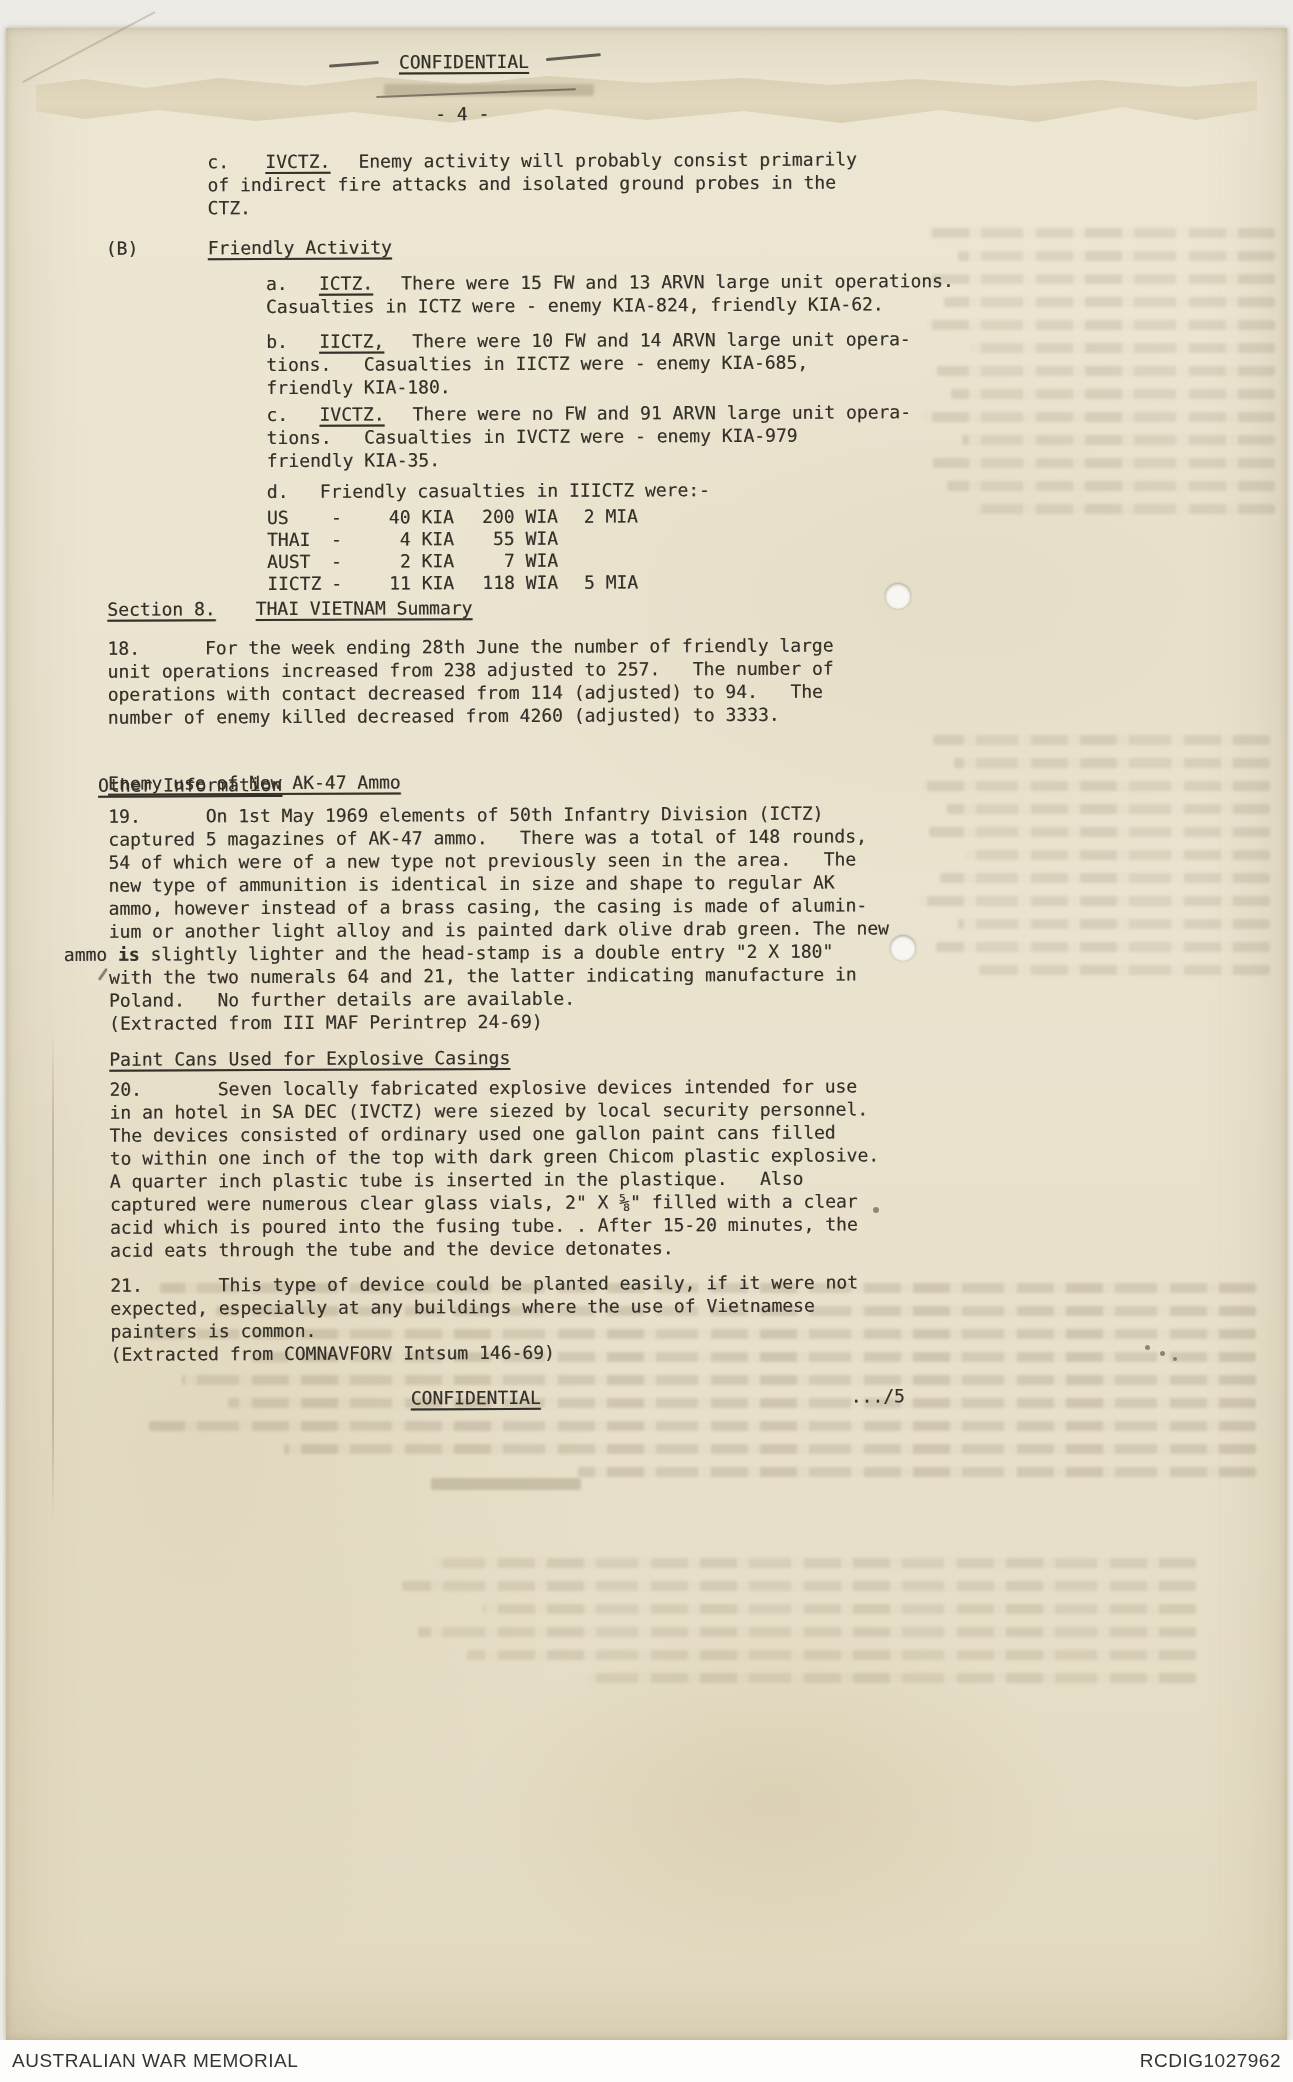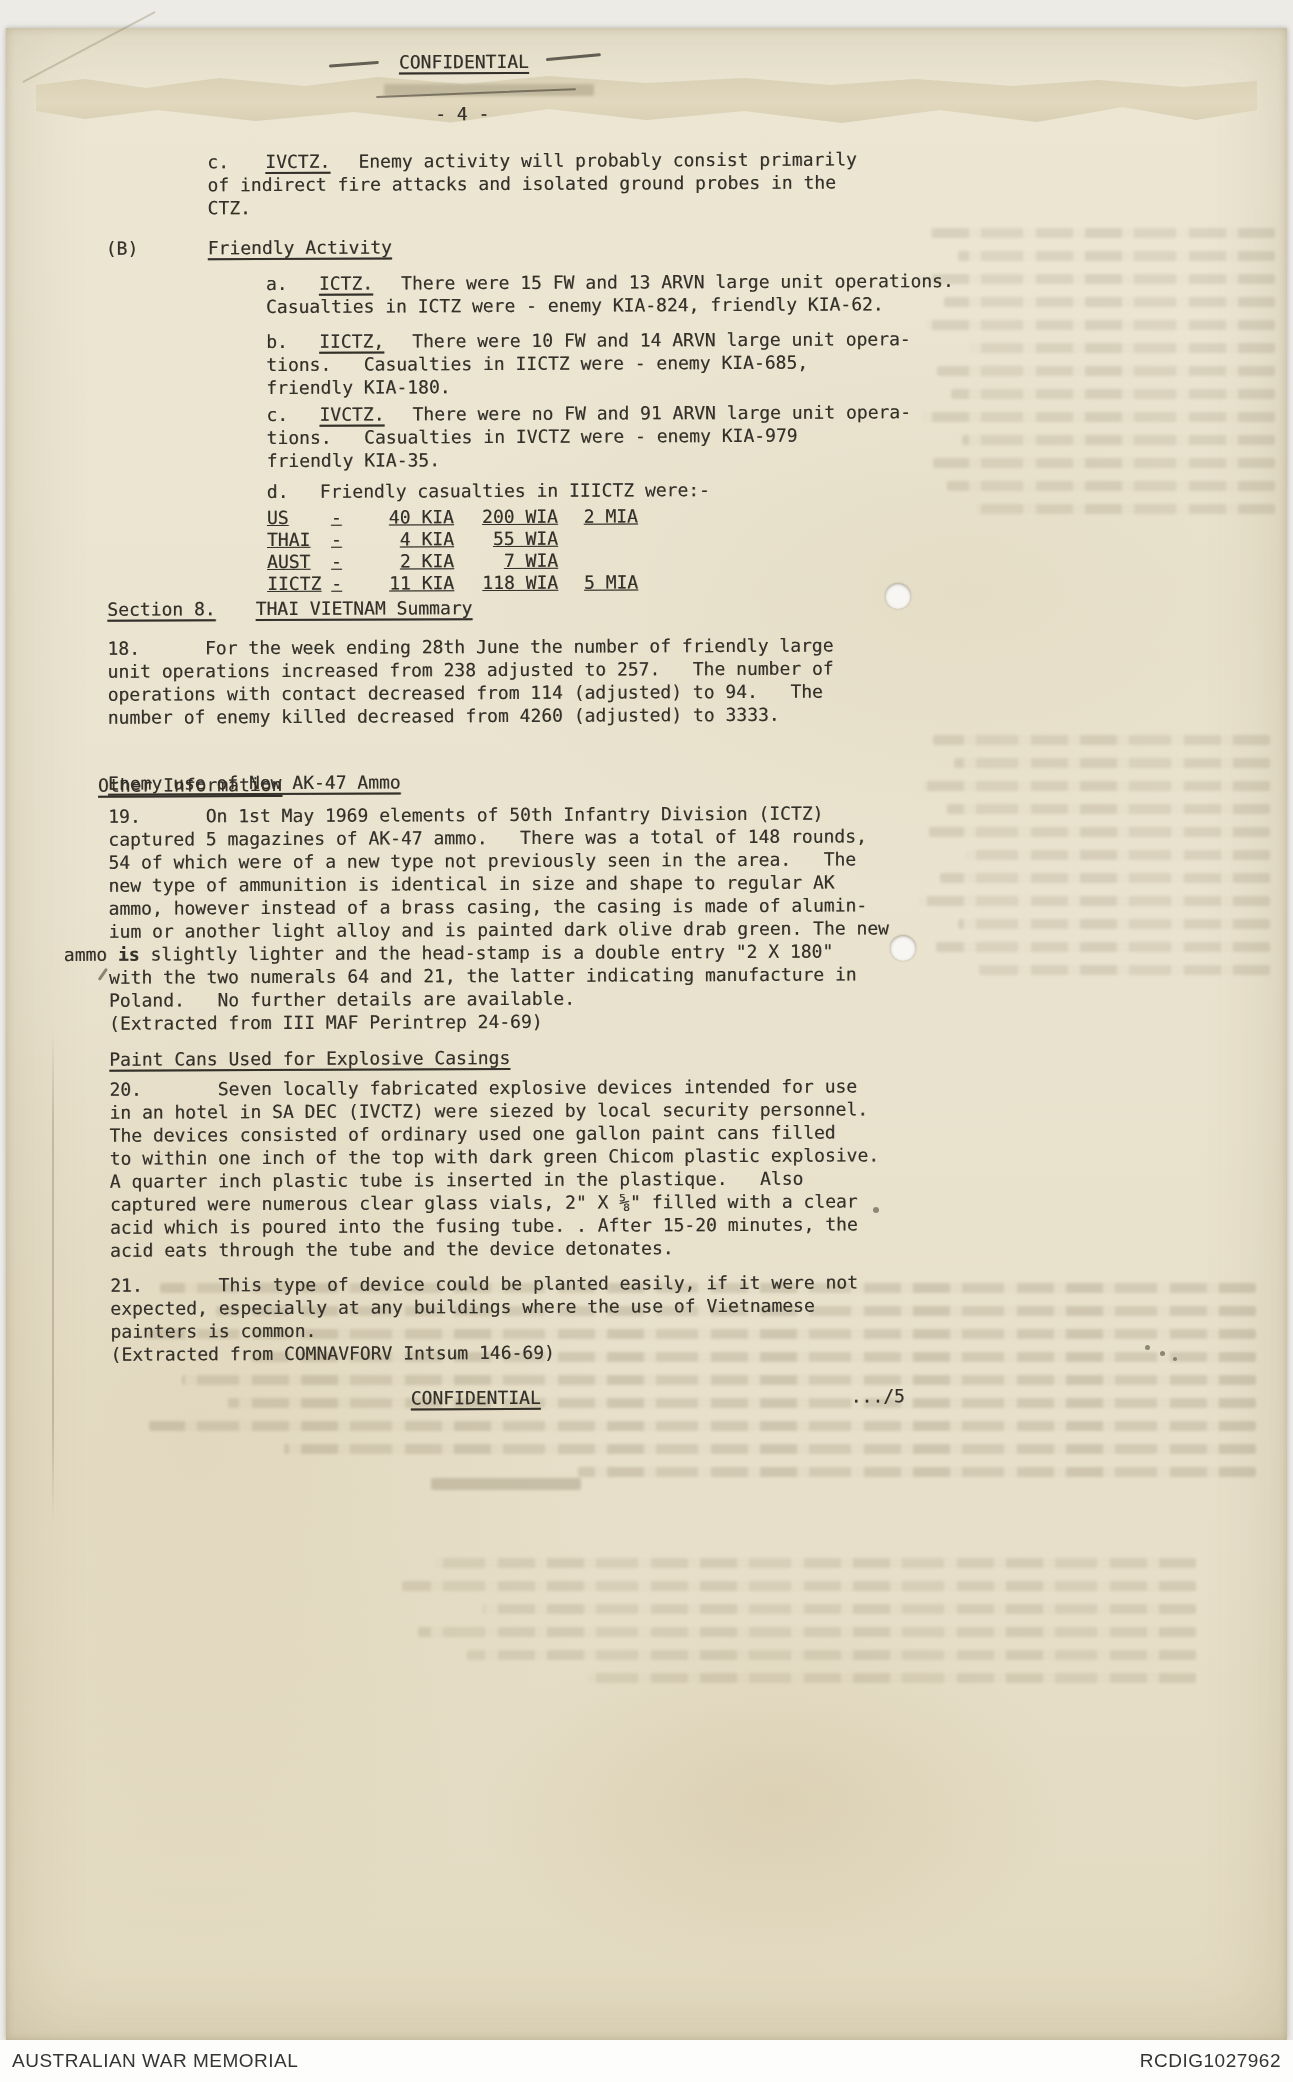--- a/index.html
+++ b/index.html
@@ -37,21 +37,21 @@
   .u{text-decoration:underline;text-underline-offset:4px;text-decoration-thickness:1.6px;}
   .lbl{display:inline-block;}
   .w58{width:58px;}
   .w53{width:53px;}
   .w102{width:102px;}
   .term{margin-right:28px;}
   .sec-label{margin-right:40px;}
   
   .ctable{display:table;margin-top:4px;line-height:22px;}
   .crow{display:table-row;}
-  .ccell{display:table-cell;white-space:pre;text-decoration:underline;}
+  .ccell{display:table-cell;white-space:pre;}
   .c-unit{width:64px;}
   .c-dash{width:31px;}
   .c-kia{width:92px;text-align:right;}
   .c-wia{width:104px;text-align:right;}
   .c-mia{width:80px;text-align:right;}
   
   .pen{position:absolute;background:rgba(48,44,38,.72);border-radius:2px;}
   .ps1{left:323px;top:36px;width:50px;height:3px;transform:rotate(-4deg);}
   .ps2{left:540px;top:30px;width:55px;height:3px;transform:rotate(-5deg);}
   .strike{left:370px;top:66px;width:200px;height:2px;background:rgba(60,54,44,.55);transform:rotate(-2deg);}

